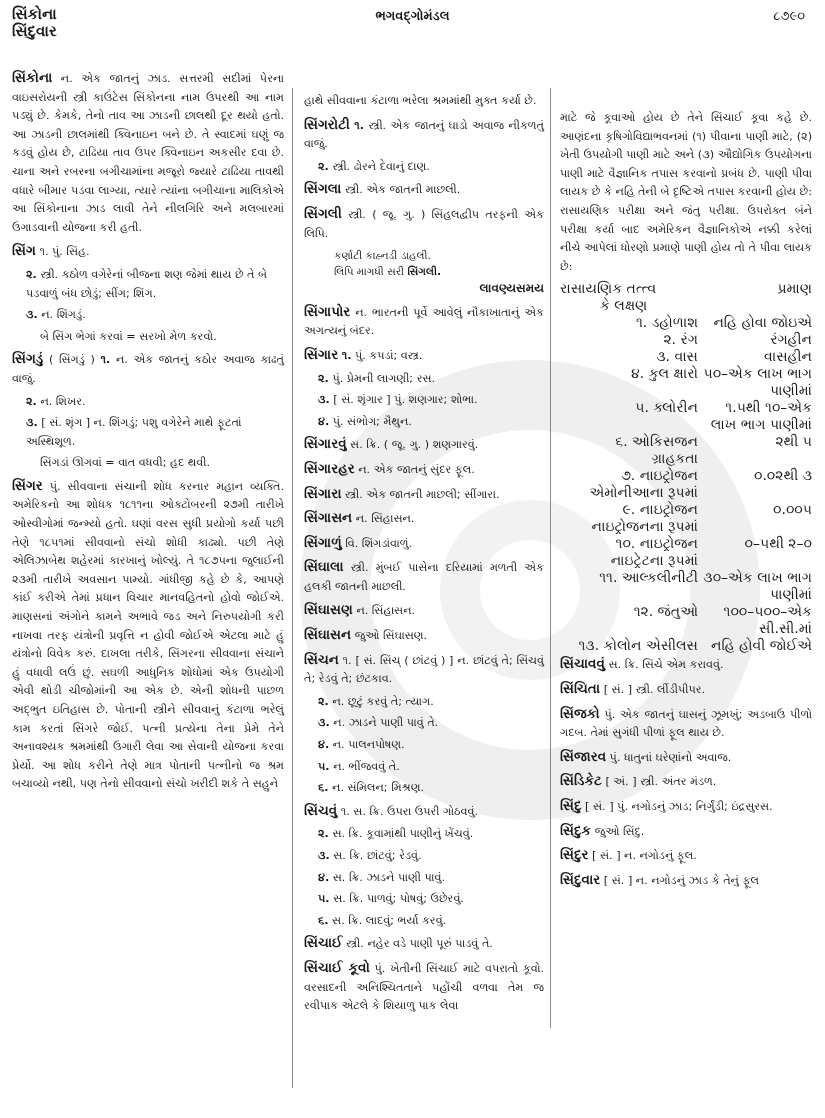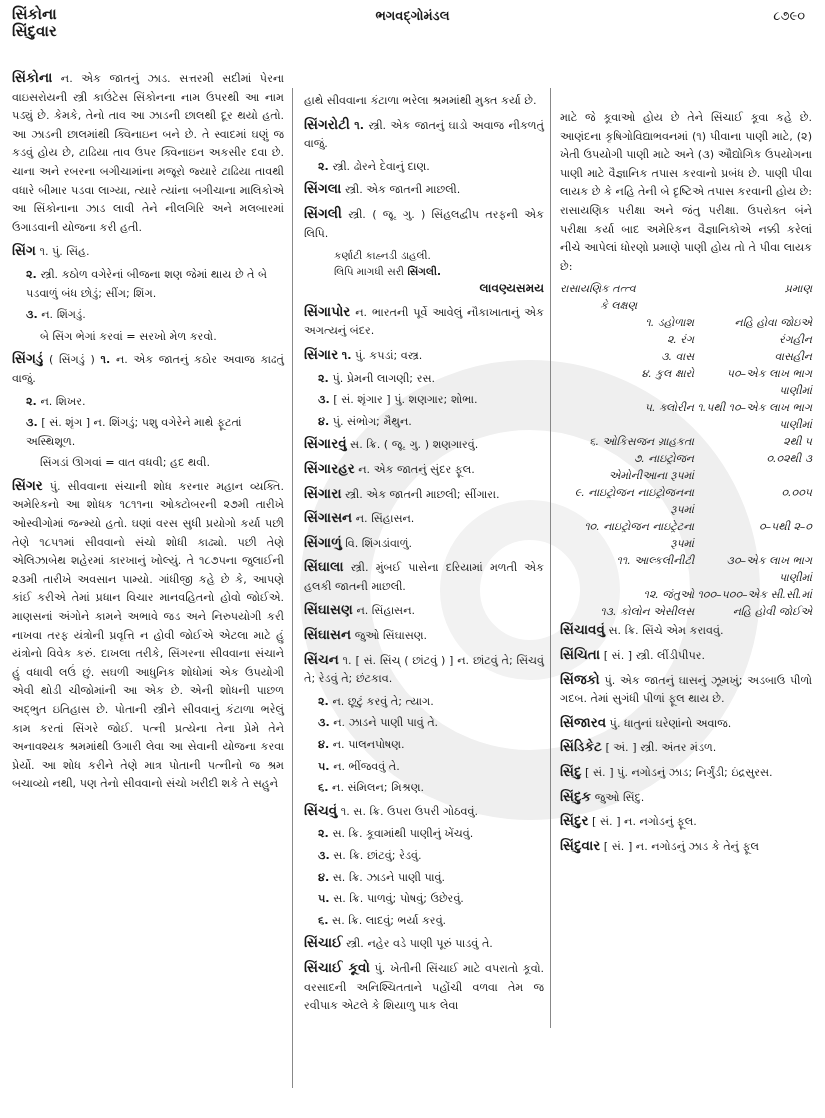--- a/index.html
+++ b/index.html
@@ -19,21 +19,21 @@
   .c3 { left:560px; width:252px; }
   .divider { position:absolute; top:88px; width:1px; background:#888; z-index:1; }
   .entry { margin:0 0 4px 0; text-align:justify; }
   .hw { font-weight:bold; font-size:13.5px; }
   .sub { padding-left:14px; margin:0 0 3px 0; }
   .sub .num { font-weight:bold; }
   .idiom { padding-left:28px; margin:0 0 3px 0; }
   .verse { padding-left:30px; font-size:10.5px; line-height:16px; }
   .verse .b { font-weight:bold; }
   .attrib { text-align:right; font-size:12px; font-weight:bold; margin-bottom:4px; }
-  table.std { width:100%; border-collapse:collapse; font-size:11px; line-height:17px;font-style:italic; }
+  table.std { width:100%; border-collapse:collapse; font-size:14px; line-height:17px; }
   table.std td { vertical-align:top; padding:0; }
   table.std td.v { text-align:right; }
   table.std td.n { padding-left:12px;text-align:right; }
 </style>
 </head>
 <body>
 
 <div class="watermark"></div>
 <div class="watermark2"></div>
 

